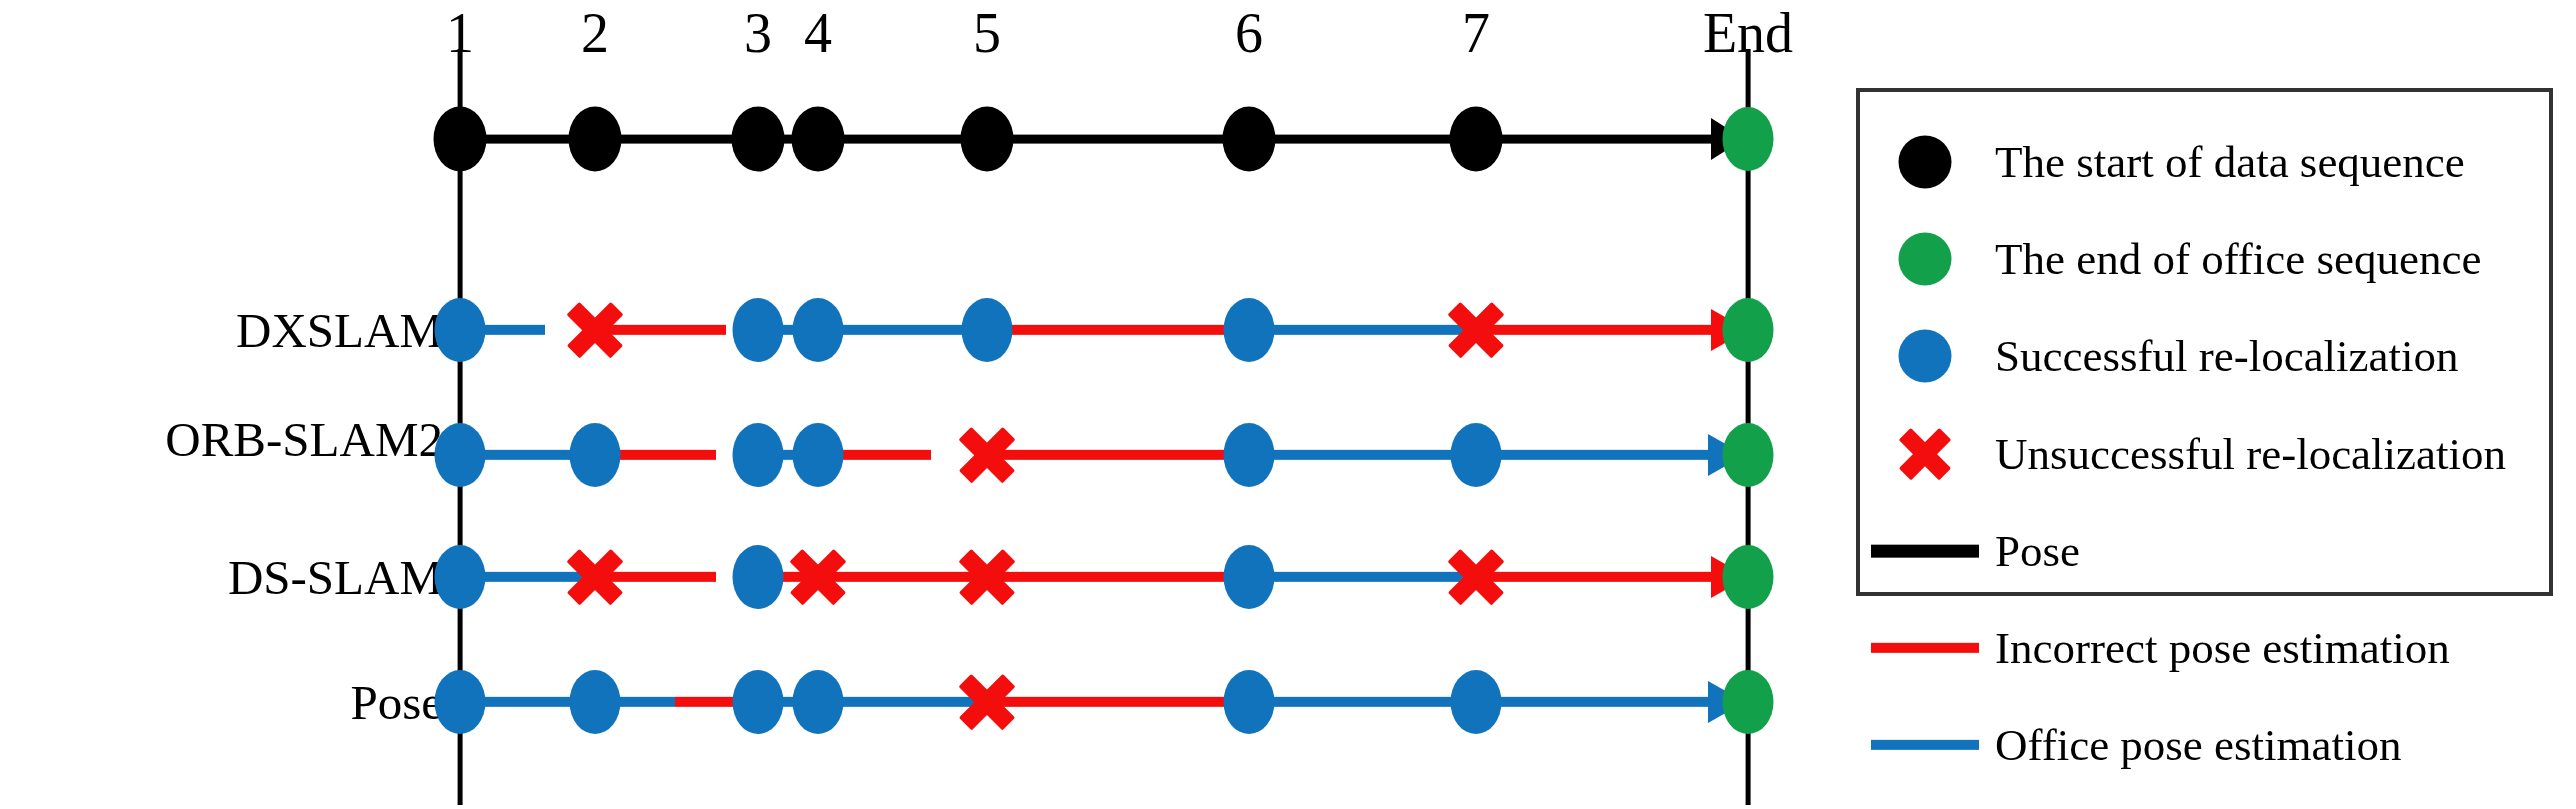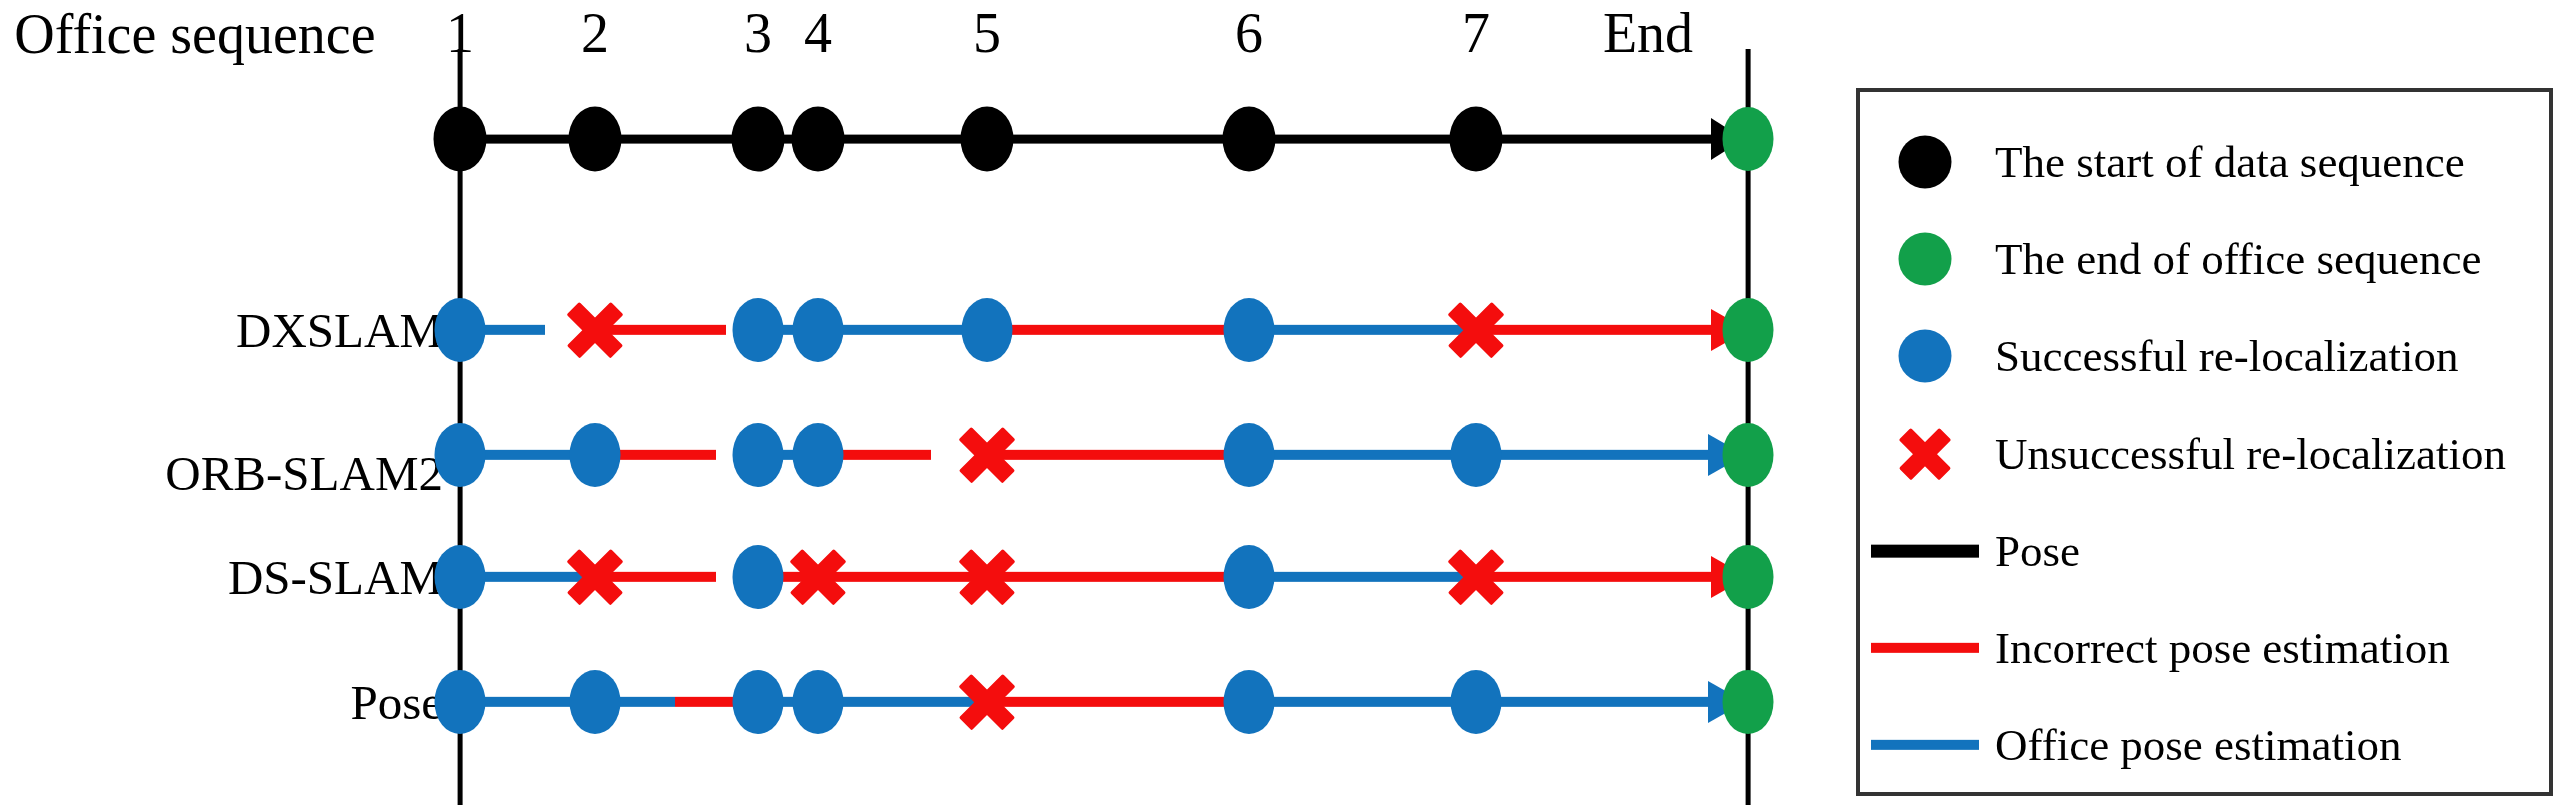--- a/index.html
+++ b/index.html
@@ -104,21 +104,21 @@
     background: #f40d0d;
     border-radius: 1.6px;
   }
 
   
   #legend {
     position: absolute;
     left: 1856px;
     top: 88px;
     width: 697px;
-    height: 708px;
+    height: 508px;
     border: 4px solid #333333;
     background: #ffffff;
     box-sizing: border-box;
   }
   .legend-item {
     position: absolute;
     left: 0;
     width: 100%;
     height: 95px;
     display: flex;
@@ -168,41 +168,40 @@
     font-size: 45px;
     line-height: 48px;
     white-space: nowrap;
   }
 </style>
 </head>
 <body>
 
 <div id="root">
 
-  <div id="chart-title">Office sequence</div>
 
   <div id="col-labels">
       <div class="col-label" style="left: 460px;">1</div>
       <div class="col-label" style="left: 595px;">2</div>
       <div class="col-label" style="left: 758px;">3</div>
       <div class="col-label" style="left: 818px;">4</div>
       <div class="col-label" style="left: 987px;">5</div>
       <div class="col-label" style="left: 1249px;">6</div>
       <div class="col-label" style="left: 1476px;">7</div>
-      <div class="col-label" style="left: 1648px;">End</div>
+      <div class="col-label" style="left: 1748px;">End</div>
     </div>
 
   <div id="guide-lines">
       <div class="vline" style="left: 460px; top: 49px; height: 756px; background: rgb(0, 0, 0);"></div>
       <div class="vline" style="left: 1748px; top: 49px; height: 756px; background: rgb(0, 0, 0);"></div>
     </div>
 
   <div id="row-labels">
       <div class="row-label" style="top: 330px;">DXSLAM</div>
-      <div class="row-label" style="top: 473px;">ORB-SLAM2</div>
+      <div class="row-label" style="top: 439px;">ORB-SLAM2</div>
       <div class="row-label" style="top: 577px;">DS-SLAM</div>
       <div class="row-label" style="top: 702px;">Pose</div>
     </div>
 
   <div id="rows-layer">
       <div style="position: absolute; left: 0px; top: 0px; width: 100%; height: 100%;">
         <div class="seg black" style="left: 460px; width: 1251px; top: 139px;"></div>
         <div class="arrow black" style="left: 1711px; top: 139px;"></div>
         <div class="dot black" style="width: 53px; height: 65px; left: 460px; top: 139px;"></div>
         <div class="dot black" style="width: 53px; height: 65px; left: 595px; top: 139px;"></div>

